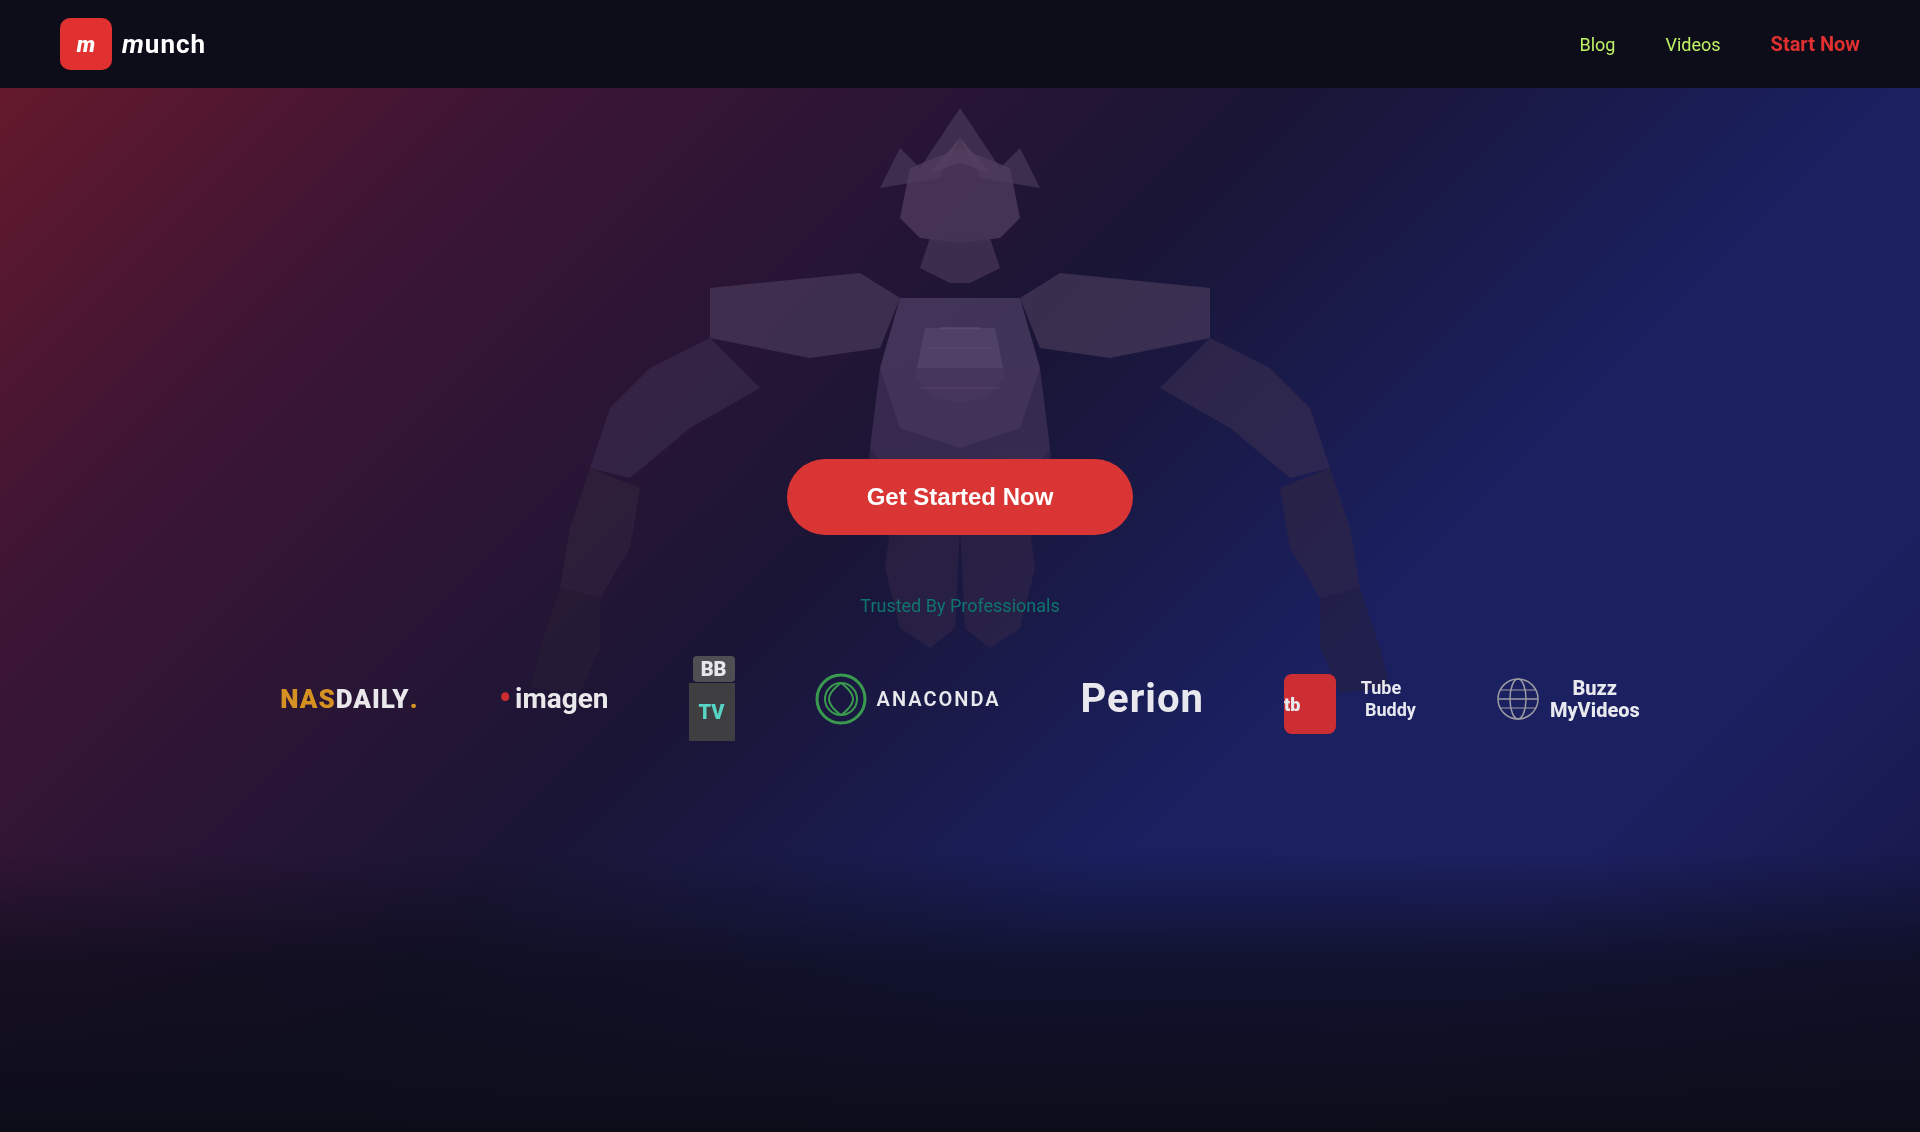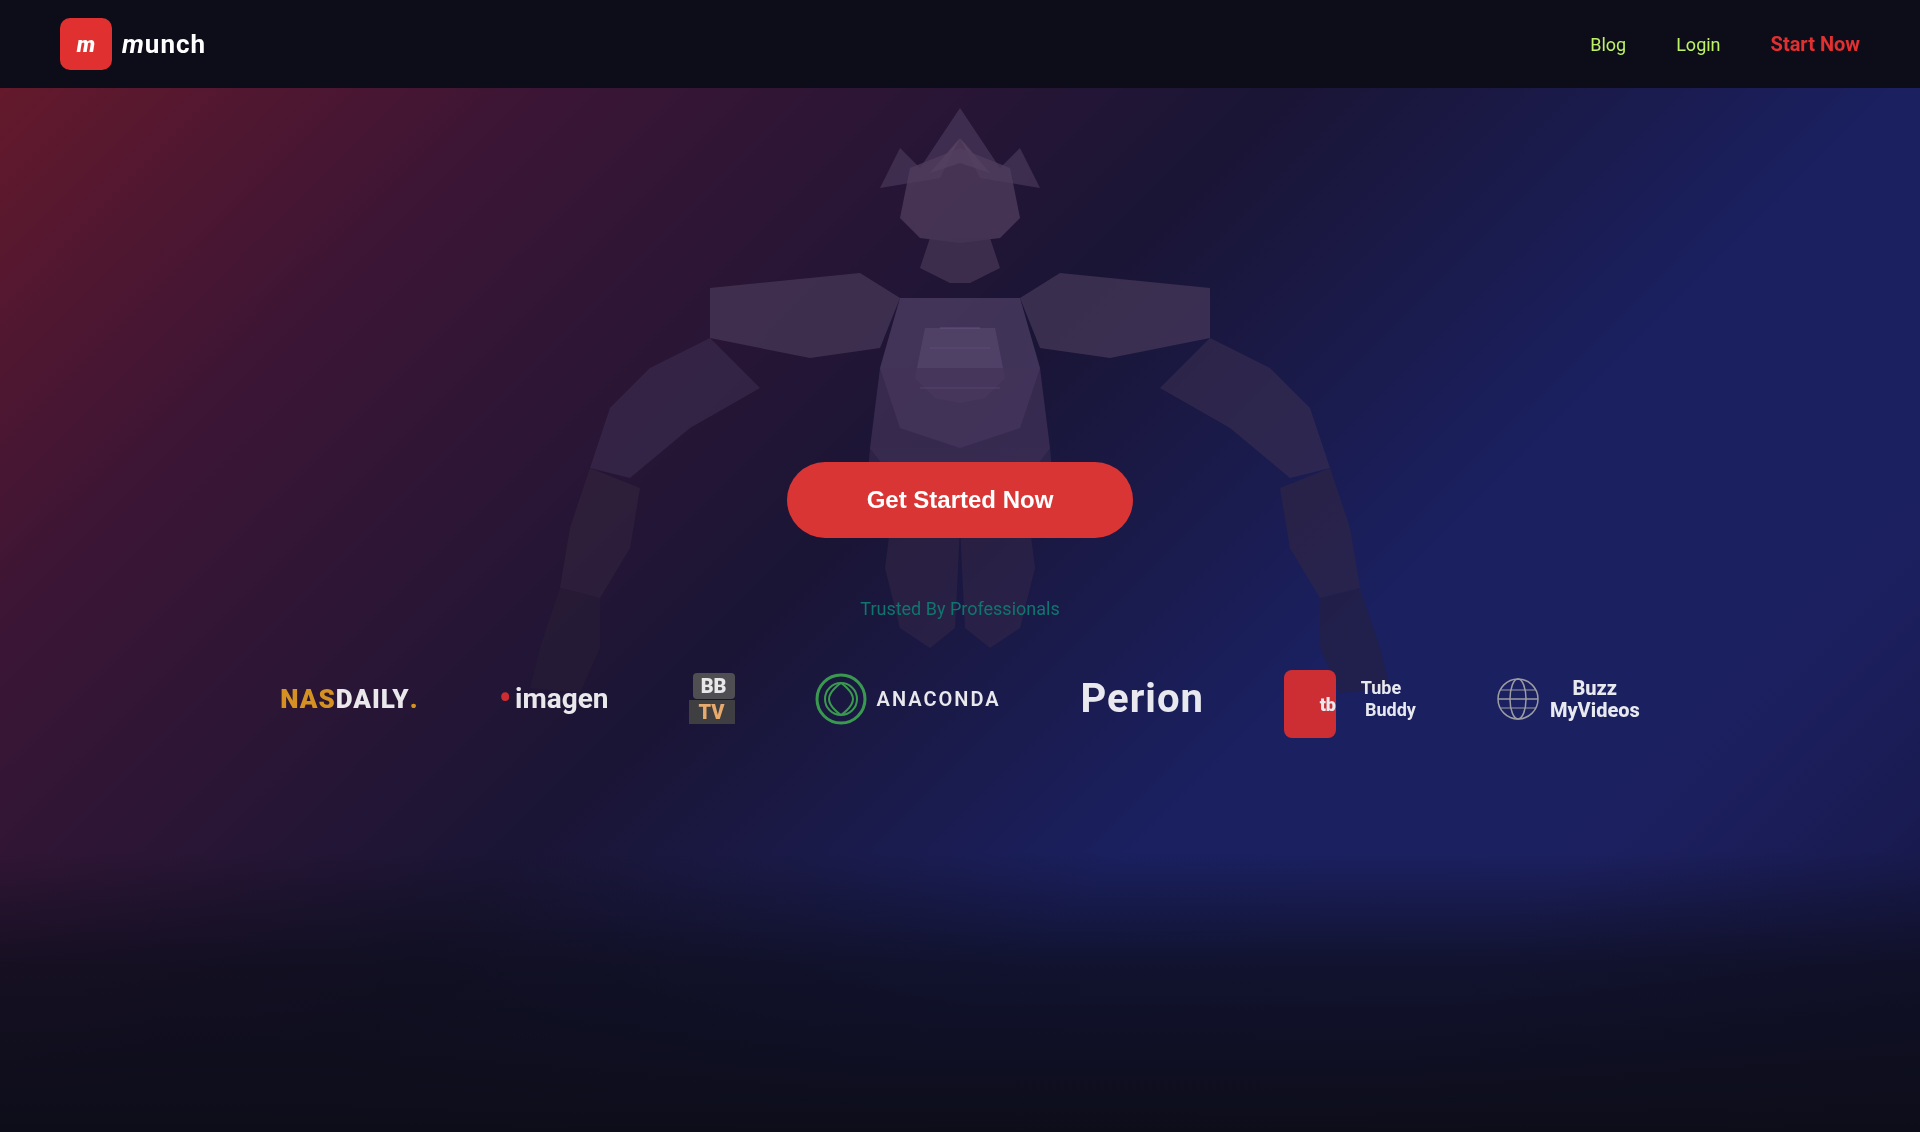--- a/index.html
+++ b/index.html
@@ -240,26 +240,26 @@
     }
 
     
     .brand-tubebuddy {
       display: flex;
       align-items: center;
       gap: 10px;
     }
     .tubebuddy-icon {
       width: 52px;
-      height: 68px;
+      height: 60px;
       background: #e03030;
       border-radius: 8px;
       display: flex;
       align-items: center;
-      justify-content: flex-end;
+      justify-content: flex-start;
       color: white;
       font-size: 18px;
       font-weight: 900;
       margin-top: 11px;
     }
 
     
     .brand-buzzmyvideos {
       display: flex;
       align-items: center;
@@ -297,21 +297,21 @@
 <nav class="navbar">
   <div class="logo-container">
     <div class="logo-icon">
       <span>m</span>
     </div>
     <span class="logo-text" style="color: white; font-size: 26px; font-weight: 700;"><span style="font-style:italic;">m</span>unch</span>
   </div>
 
   <div class="nav-links">
     <a class="nav-link">Blog</a>
-    <a class="nav-link">Login</a>
+    <a class="nav-link">Videos</a>
     <a class="nav-link-start">Start Now</a>
   </div>
 </nav>
 
 <section class="hero">
   <div class="hero-bg"></div>
 
   <div class="hero-figure">
     <svg viewBox="0 0 900 700" xmlns="http://www.w3.org/2000/svg">
       <defs>
@@ -376,21 +376,21 @@
         </div>
 
         <div class="brand-logo">
           <span style="color:#e03030; font-size:40px; line-height:0; vertical-align:middle; margin-right:3px;">•</span>
           <span style="color:white; font-size:28px; font-weight:700;">imagen</span>
         </div>
 
         <div class="brand-logo brand-bbtv">
           <div style="display:flex;flex-direction:column;align-items:flex-end;gap:1px;">
             <div style="background:#555;border-radius:4px;padding:3px 8px;color:white;font-size:20px;font-weight:900;line-height:1;">BB</div>
-            <div style="background:#444;border-radius:0;padding:2px 10px;color:#fdba74;font-size:20px;font-weight:900;line-height:1;">TV</div>
+            <div style="background:#444;border-radius:0;padding:19px 10px;color:#5eead4;font-size:20px;font-weight:900;line-height:1;">TV</div>
           </div>
         </div>
 
         <div class="brand-logo brand-anaconda">
           <svg class="anaconda-icon" viewBox="0 0 52 52" xmlns="http://www.w3.org/2000/svg">
             <circle cx="26" cy="26" r="24" fill="none" stroke="#3da850" stroke-width="3"></circle>
             <circle cx="26" cy="26" r="16" fill="none" stroke="#3da850" stroke-width="2"></circle>
             <path d="M26 10 C26 10, 38 18, 38 26 C38 34, 26 42, 26 42 C26 42, 14 34, 14 26 C14 18, 26 10, 26 10Z" fill="none" stroke="#3da850" stroke-width="2"></path>
           </svg>
           <span class="anaconda-text">ANACONDA</span>

